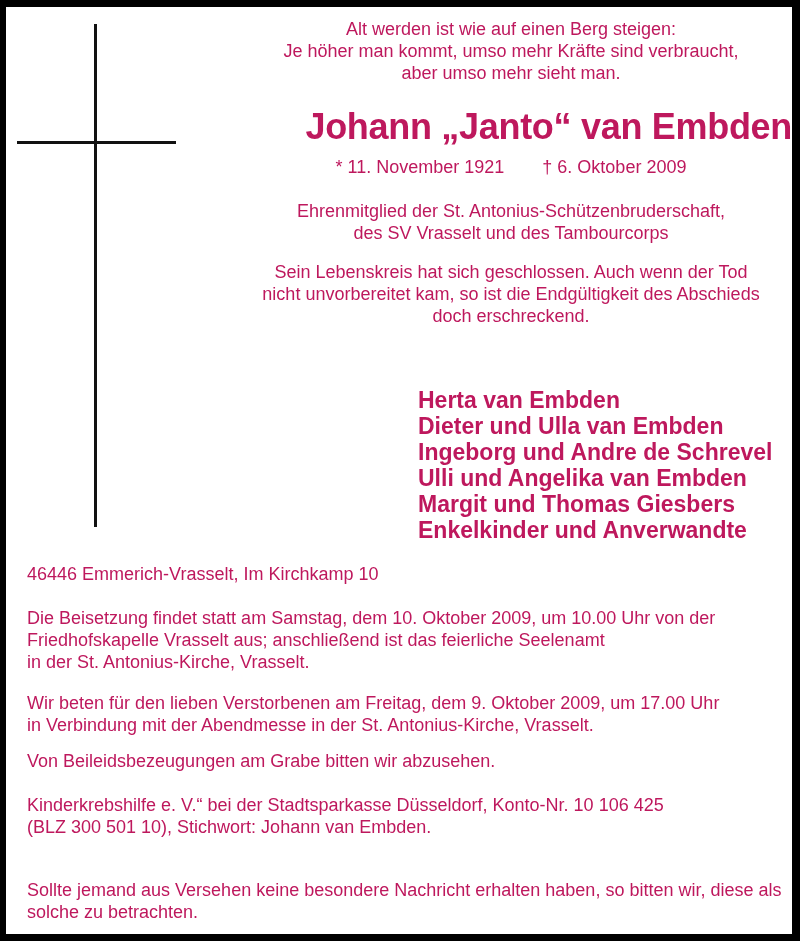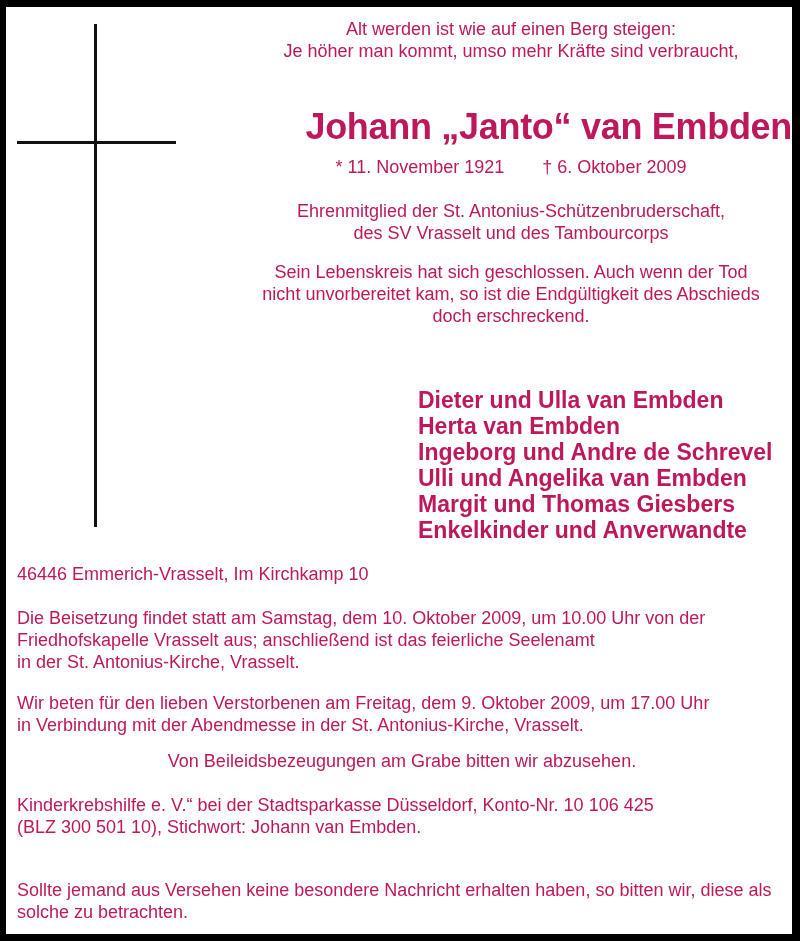--- a/index.html
+++ b/index.html
@@ -16,40 +16,41 @@
   .center-col { position: absolute; left: 224px; width: 562px; text-align: center; }
   .motto { top: 11px; font-size: 18px; line-height: 22px; }
   .name { top: 98px; font-size: 36px; font-weight: bold; line-height: 44px; letter-spacing: -0.3px; text-align: right; }
   .dates { top: 149px; font-size: 18px; line-height: 22px; }
   .dates span + span { margin-left: 38px; }
   .honor { top: 193px; font-size: 18px; line-height: 22px; }
   .circle { top: 254px; font-size: 18px; line-height: 22px; }
   .love { position: absolute; left: 412px; top: 336px; font-size: 18px; line-height: 22px; }
   .family { position: absolute; left: 412px; top: 380px; font-size: 23px; font-weight: bold; line-height: 26px; }
 
-  .bottom { position: absolute; left: 11px; width: 770px; font-size: 18px; line-height: 22px; }
+  .bottom { position: absolute; left: 21px; width: 770px; font-size: 18px; line-height: 22px; }
   .b-address { top: 556px; }
   .b-burial { top: 600px; }
   .b-prayer { top: 685px; }
-  .b-condolence { top: 743px; text-align: center; }
+  .b-condolence { top: 743px; }
   .b-donation { top: 787px; }
   .b-notice { top: 872px; }
   .line { display: block; white-space: nowrap; }
 </style>
 </head>
 <body>
 
 <div class="frame">
 
   <div class="cross-v"></div>
   <div class="cross-h"></div>
 
   <div class="center-col motto">
     <span class="line">Alt werden ist wie auf einen Berg steigen:</span>
     <span class="line">Je höher man kommt, umso mehr Kräfte sind verbraucht,</span>
+    <span class="line">aber umso mehr sieht man.</span>
   </div>
 
   <div class="center-col name">Johann „Janto“ van Embden</div>
 
   <div class="center-col dates">
     <span>* 11. November 1921</span><span>† 6. Oktober 2009</span>
   </div>
 
   <div class="center-col honor">
     <span class="line">Ehrenmitglied der St. Antonius-Schützenbruderschaft,</span>
@@ -57,22 +58,22 @@
   </div>
 
   <div class="center-col circle">
     <span class="line">Sein Lebenskreis hat sich geschlossen. Auch wenn der Tod</span>
     <span class="line">nicht unvorbereitet kam, so ist die Endgültigkeit des Abschieds</span>
     <span class="line">doch erschreckend.</span>
   </div>
 
 
   <div class="family">
+    <span class="line">Herta van Embden</span>
     <span class="line">Dieter und Ulla van Embden</span>
-    <span class="line">Herta van Embden</span>
     <span class="line">Ingeborg und Andre de Schrevel</span>
     <span class="line">Ulli und Angelika van Embden</span>
     <span class="line">Margit und Thomas Giesbers</span>
     <span class="line">Enkelkinder und Anverwandte</span>
   </div>
 
   <div class="bottom b-address">46446 Emmerich-Vrasselt, Im Kirchkamp 10</div>
 
   <div class="bottom b-burial">
     <span class="line">Die Beisetzung findet statt am Samstag, dem 10. Oktober 2009, um 10.00 Uhr von der</span>

